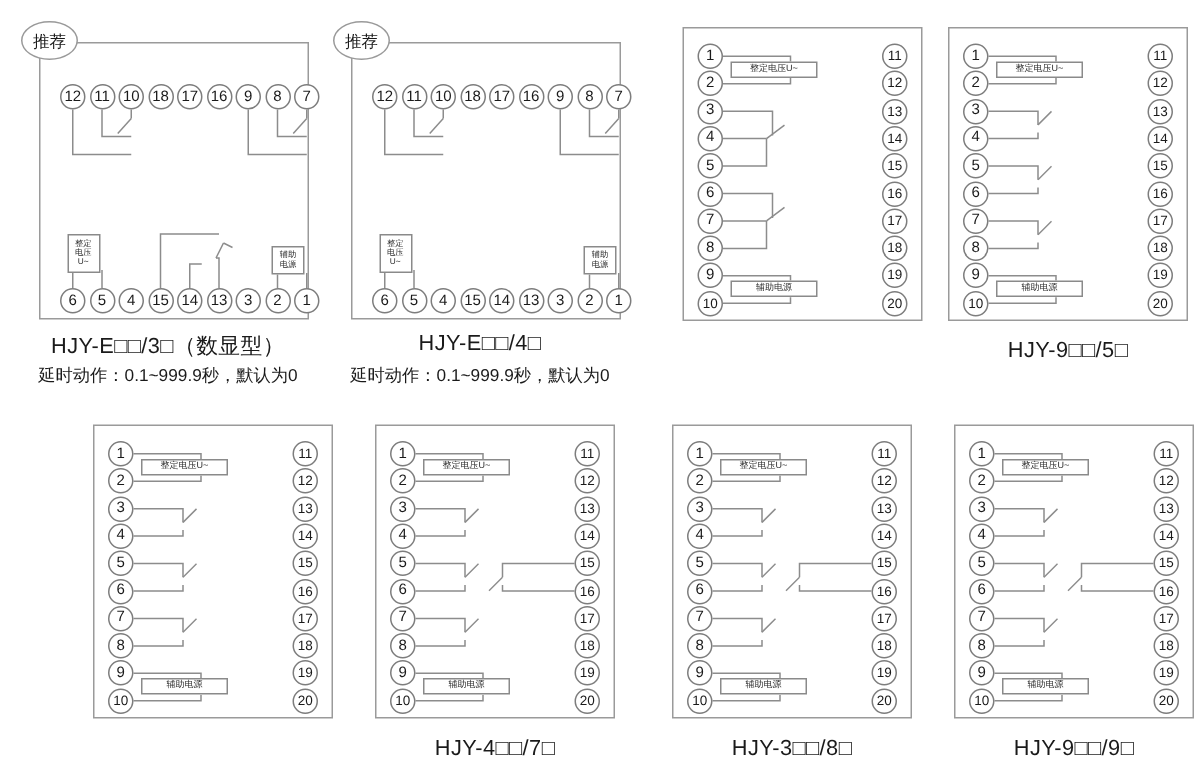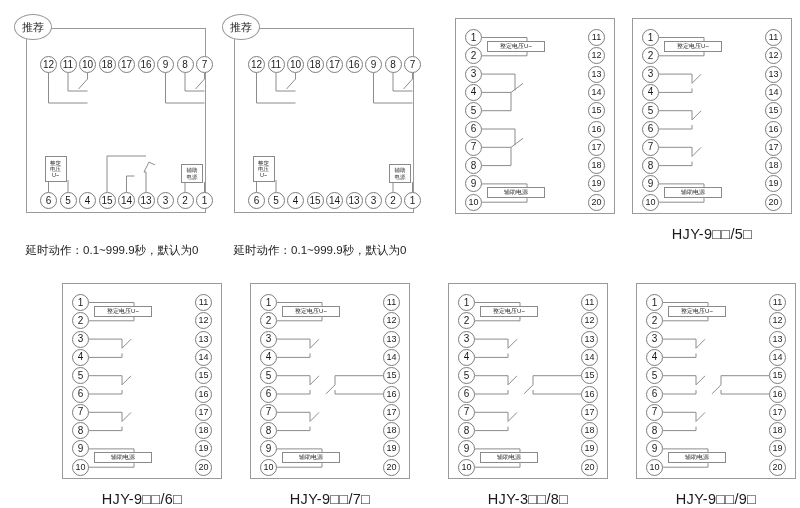--- a/index.html
+++ b/index.html
@@ -132,20 +132,21 @@
       <div class="term" style="left: 123.5px; top: 178px;">13</div>
       <div class="term" style="left: 143px; top: 178px;">3</div>
       <div class="term" style="left: 162.5px; top: 178px;">2</div>
       <div class="term" style="left: 182px; top: 178px;">1</div>
       <div class="cbox vert" style="left: 30.5px; top: 142px; width: 22px; height: 26px;">
         <span>整定<br>电压<br>U~</span>
       </div>
       <div class="cbox vert" style="left: 167px; top: 150px; width: 22px; height: 19px;">
         <span>辅助<br>电源</span>
       </div>
+      <div class="caption" style="left: 0px; top: 207px; width: 196px;">HJY-E□□/3□（数显型）</div>
       <div class="subcaption" style="left: -16px; top: 229px; width: 228px;">延时动作：0.1~999.9秒，默认为0</div>
     </div>
     <div class="panel" style="left: 222px; top: 14px; width: 196px; height: 240px;">
       <div class="panel-box" style="left: 12px; top: 14px; width: 180px; height: 185px;"></div>
       <div class="badge" style="left: 0px; top: 0px;">推荐</div>
       <svg class="wires" width="196" height="240">
         <polyline points="34.5,59 34.5,89 73.5,89"></polyline>
         <polyline points="54,59 54,77 73.5,77"></polyline>
         <line x1="73.5" y1="59" x2="73.5" y2="65"></line>
         <line x1="73.5" y1="65" x2="64.5" y2="75"></line>
@@ -175,20 +176,21 @@
       <div class="term" style="left: 123.5px; top: 178px;">13</div>
       <div class="term" style="left: 143px; top: 178px;">3</div>
       <div class="term" style="left: 162.5px; top: 178px;">2</div>
       <div class="term" style="left: 182px; top: 178px;">1</div>
       <div class="cbox vert" style="left: 30.5px; top: 142px; width: 22px; height: 26px;">
         <span>整定<br>电压<br>U~</span>
       </div>
       <div class="cbox vert" style="left: 167px; top: 150px; width: 22px; height: 19px;">
         <span>辅助<br>电源</span>
       </div>
+      <div class="caption" style="left: 0px; top: 207px; width: 196px;">HJY-E□□/4□</div>
       <div class="subcaption" style="left: -16px; top: 229px; width: 228px;">延时动作：0.1~999.9秒，默认为0</div>
     </div>
     <div class="panel" style="left: 455px; top: 18px; width: 160px; height: 230px;">
       <div class="panel-box" style="left: 0px; top: 0px; width: 160px; height: 196px;"></div>
       <svg class="wires" width="160" height="230">
         <polyline points="27,19.5 72,19.5 72,23.5"></polyline>
         <polyline points="27,37.8 72,37.8 72,33.8"></polyline>
         <polyline points="27,165.9 72,165.9 72,169.9"></polyline>
         <polyline points="27,184.20000000000002 72,184.20000000000002 72,180.20000000000002"></polyline>
         <polyline points="27,56.1 60,56.1 60,72.4"></polyline>
@@ -296,21 +298,20 @@
       <div class="term small" style="left: 133px; top: 47.6px;">13</div>
       <div class="term small" style="left: 133px; top: 65.9px;">14</div>
       <div class="term small" style="left: 133px; top: 84.2px;">15</div>
       <div class="term small" style="left: 133px; top: 102.5px;">16</div>
       <div class="term small" style="left: 133px; top: 120.8px;">17</div>
       <div class="term small" style="left: 133px; top: 139.1px;">18</div>
       <div class="term small" style="left: 133px; top: 157.4px;">19</div>
       <div class="term small" style="left: 133px; top: 175.7px;">20</div>
       <div class="cbox horiz" style="left: 32px; top: 22.5px; width: 58px; height: 11px;">整定电压U~</div>
       <div class="cbox horiz" style="left: 32px; top: 168.9px; width: 58px; height: 11px;">辅助电源</div>
-      <div class="caption" style="left: -20px; top: 208px; width: 200px;">HJY-9□□/6□</div>
     </div>
     <div class="panel" style="left: 250px; top: 283px; width: 160px; height: 230px;">
       <div class="panel-box" style="left: 0px; top: 0px; width: 160px; height: 196px;"></div>
       <svg class="wires" width="160" height="230">
         <polyline points="27,19.5 72,19.5 72,23.5"></polyline>
         <polyline points="27,37.8 72,37.8 72,33.8"></polyline>
         <polyline points="27,165.9 72,165.9 72,169.9"></polyline>
         <polyline points="27,184.20000000000002 72,184.20000000000002 72,180.20000000000002"></polyline>
         <polyline points="27,56.1 60,56.1 60,65.25"></polyline>
         <polyline points="27,74.4 60,74.4 60,70.4"></polyline>
@@ -340,21 +341,21 @@
       <div class="term small" style="left: 133px; top: 47.6px;">13</div>
       <div class="term small" style="left: 133px; top: 65.9px;">14</div>
       <div class="term small" style="left: 133px; top: 84.2px;">15</div>
       <div class="term small" style="left: 133px; top: 102.5px;">16</div>
       <div class="term small" style="left: 133px; top: 120.8px;">17</div>
       <div class="term small" style="left: 133px; top: 139.1px;">18</div>
       <div class="term small" style="left: 133px; top: 157.4px;">19</div>
       <div class="term small" style="left: 133px; top: 175.7px;">20</div>
       <div class="cbox horiz" style="left: 32px; top: 22.5px; width: 58px; height: 11px;">整定电压U~</div>
       <div class="cbox horiz" style="left: 32px; top: 168.9px; width: 58px; height: 11px;">辅助电源</div>
-      <div class="caption" style="left: -20px; top: 208px; width: 200px;">HJY-9□□/7□</div>
+      <div class="caption" style="left: -20px; top: 208px; width: 200px;">HJY-4□□/7□</div>
     </div>
     <div class="panel" style="left: 448px; top: 283px; width: 160px; height: 230px;">
       <div class="panel-box" style="left: 0px; top: 0px; width: 160px; height: 196px;"></div>
       <svg class="wires" width="160" height="230">
         <polyline points="27,19.5 72,19.5 72,23.5"></polyline>
         <polyline points="27,37.8 72,37.8 72,33.8"></polyline>
         <polyline points="27,165.9 72,165.9 72,169.9"></polyline>
         <polyline points="27,184.20000000000002 72,184.20000000000002 72,180.20000000000002"></polyline>
         <polyline points="27,56.1 60,56.1 60,65.25"></polyline>
         <polyline points="27,74.4 60,74.4 60,70.4"></polyline>

